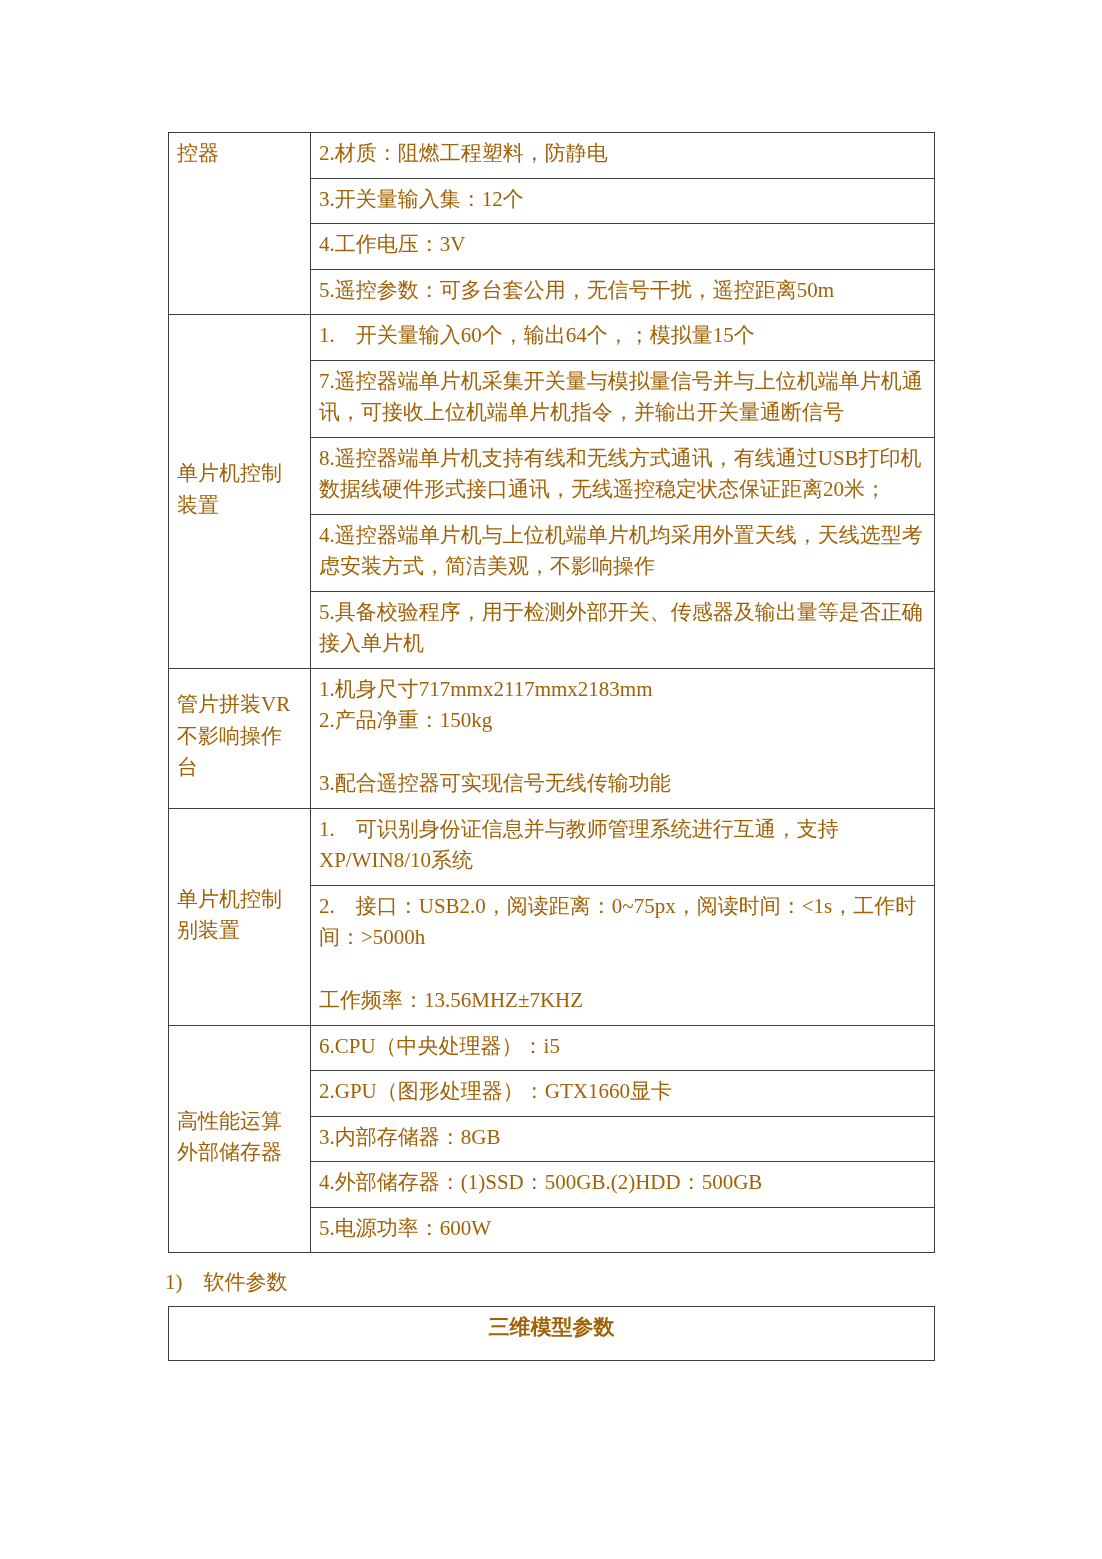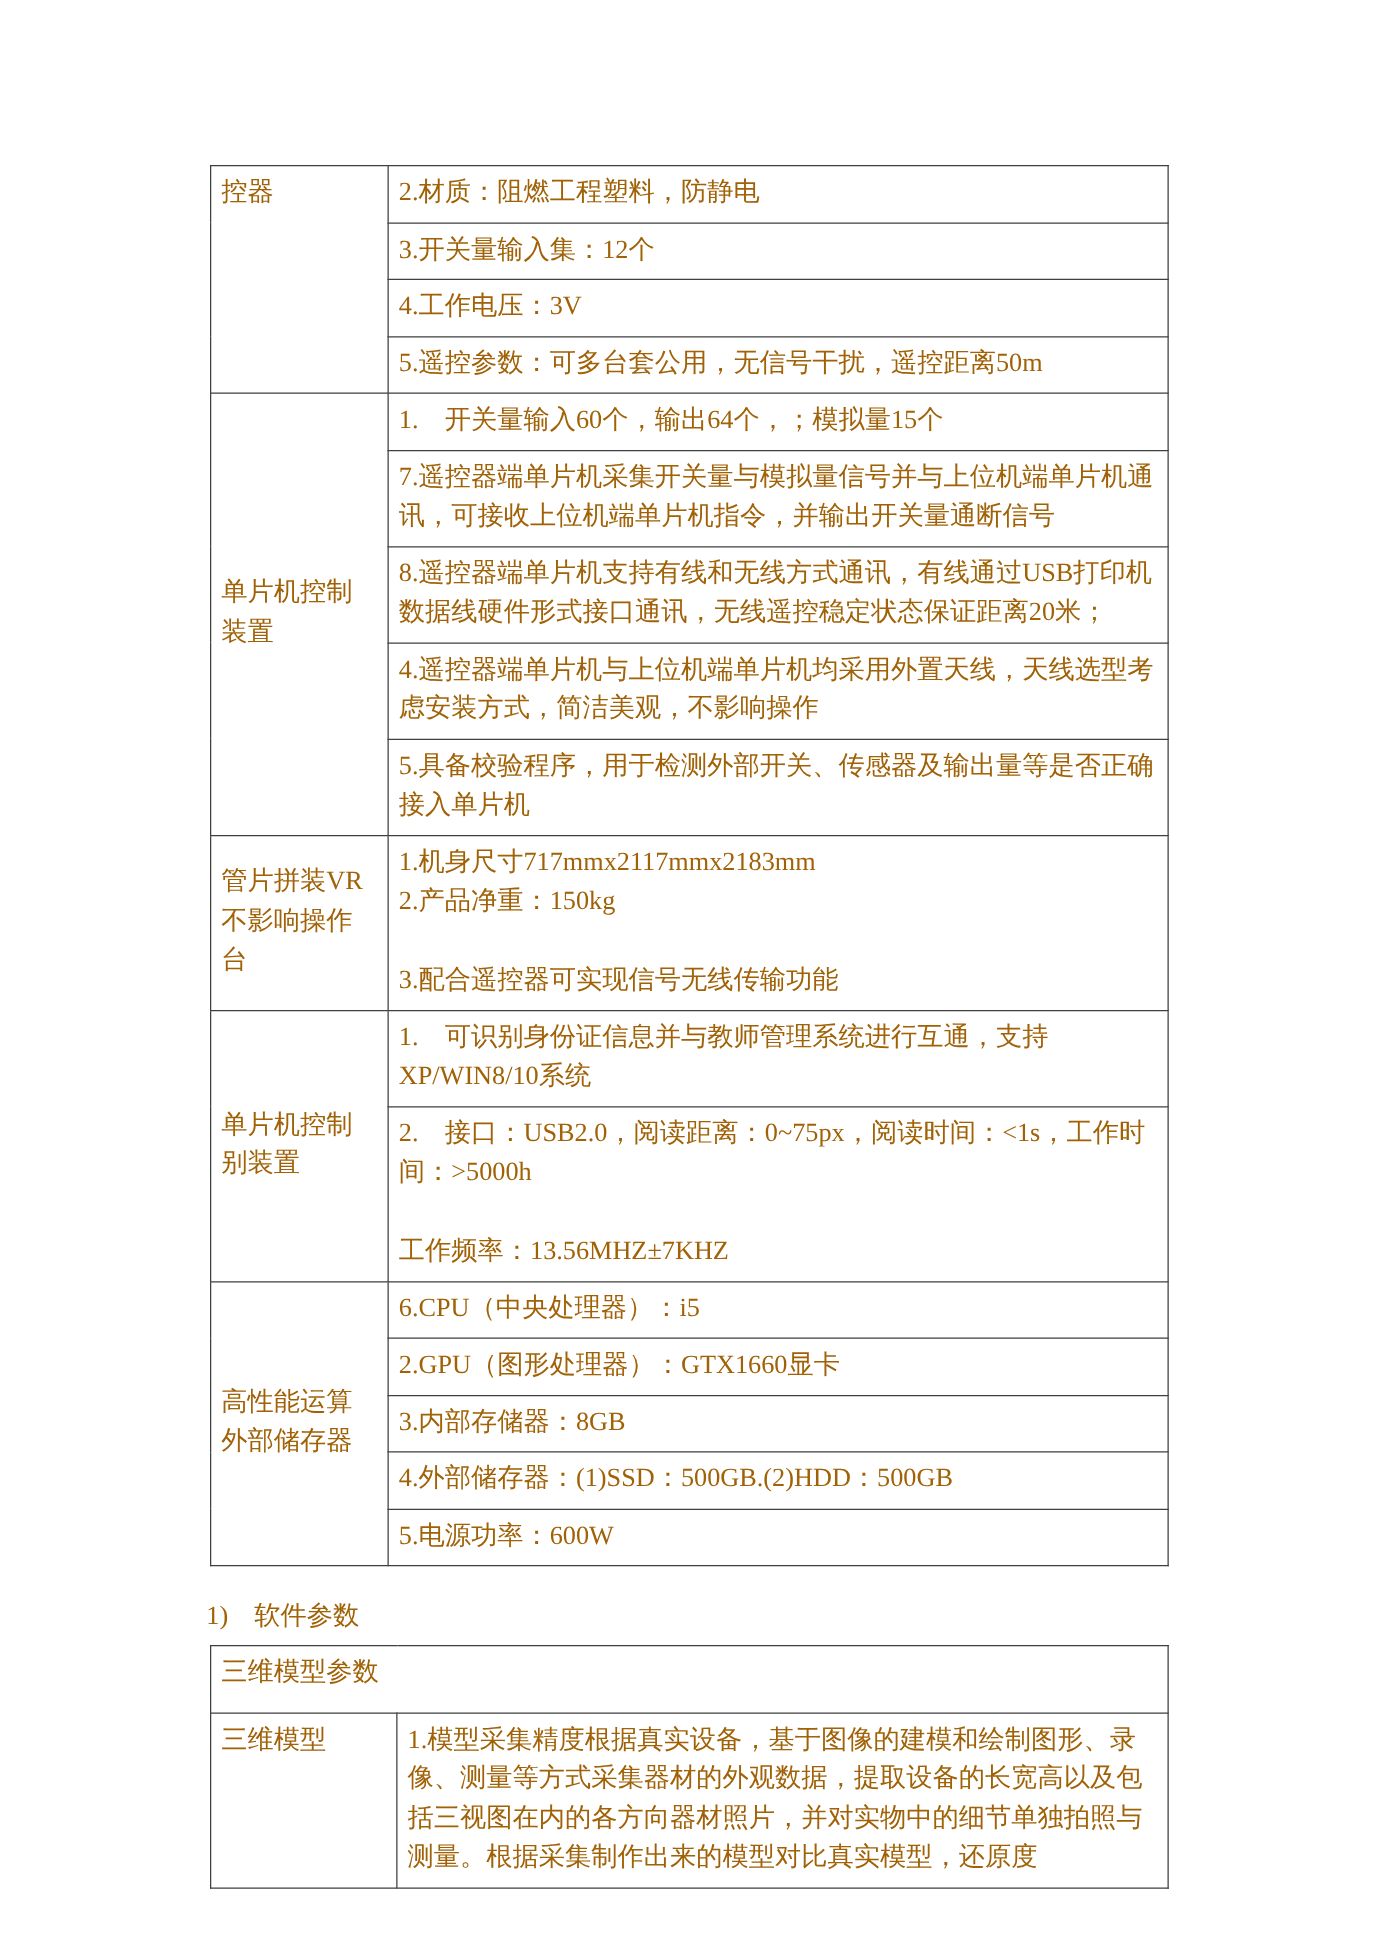--- a/index.html
+++ b/index.html
@@ -26,25 +26,25 @@
     border: 1.5px solid #3f3f3f;
     font-size: 21px;
     line-height: 1.5;
     padding: 5px 8px 8px 8px;
     white-space: pre-wrap;
     word-break: break-word;
     vertical-align: middle;
   }
   td.lbl { vertical-align: middle; }
   td.v-top { vertical-align: top; }
-  td.hdr { padding-bottom: 16px; }
+  td.hdr { text-align: center; padding-bottom: 16px; font-weight: bold; }
   .section-heading {
     font-size: 21px;
     font-weight: normal;
-    margin: 26px 0 10px 165px;
+    margin: 16px 0 10px 165px;
     line-height: 1.3;
   }
 </style>
 </head>
 <body>
 
 <div class="page">
 
   <table class="spec t1">
     <colgroup>
@@ -130,20 +130,16 @@
 
   <table class="spec t2">
     <colgroup>
         <col class="c-label">
         <col class="c-value">
       </colgroup>
     <tbody>
       <tr>
         <td class="hdr" colspan="2">三维模型参数</td>
       </tr>
-      <tr>
-        <td class="lbl v-top">三维模型</td>
-        <td>1.模型采集精度根据真实设备，基于图像的建模和绘制图形、录像、测量等方式采集器材的外观数据，提取设备的长宽高以及包括三视图在内的各方向器材照片，并对实物中的细节单独拍照与测量。根据采集制作出来的模型对比真实模型，还原度</td>
-      </tr>
     </tbody>
   </table>
 
 </div>
 
 </body></html>

